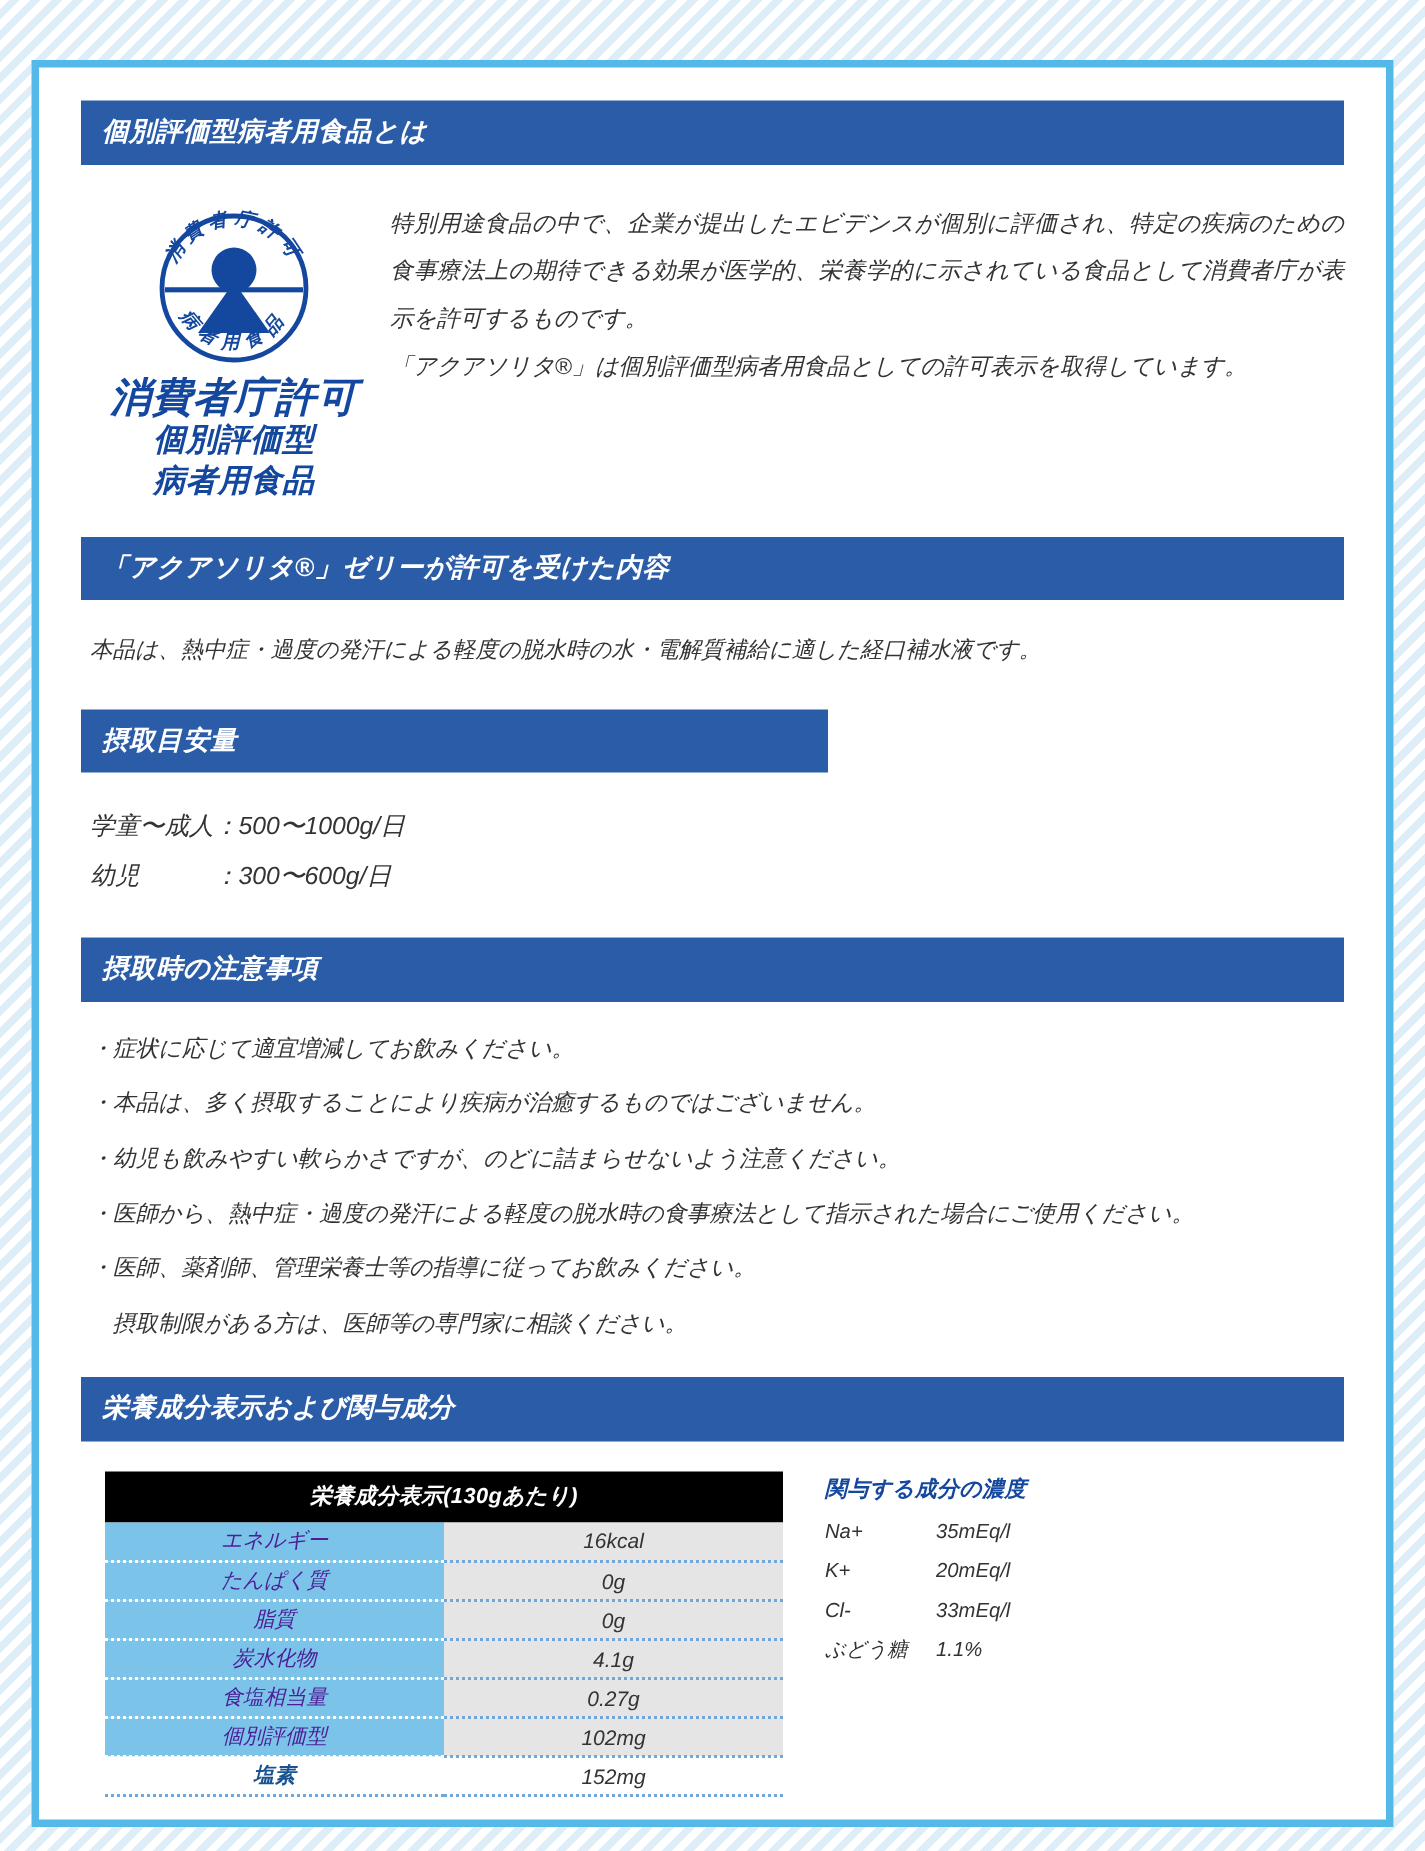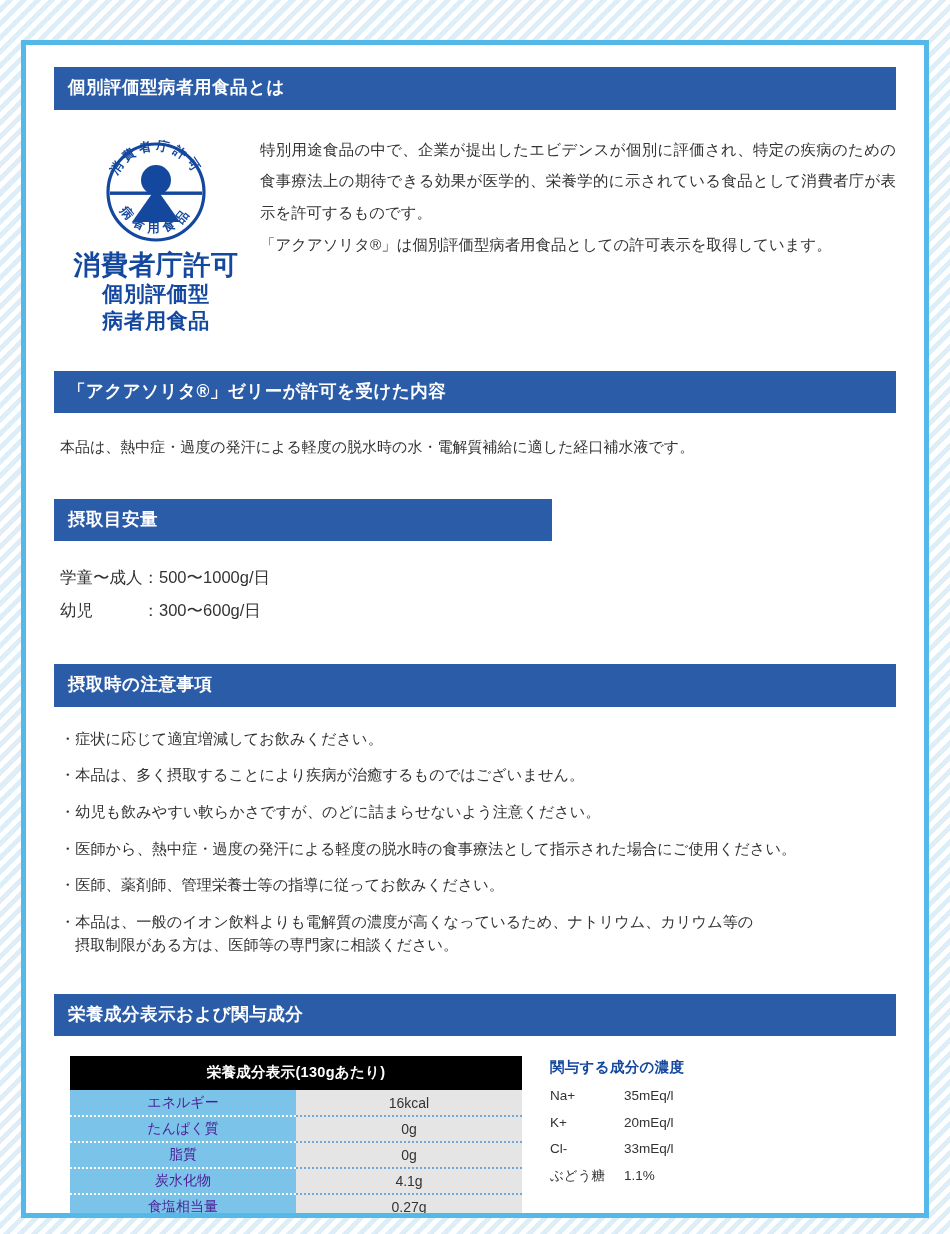--- a/index.html
+++ b/index.html
@@ -25,20 +25,21 @@
   .card {
     position: absolute;
     left: 21px;
     top: 40px;
     width: 908px;
     height: 1178px;
     background: #ffffff;
     border: 5px solid #54b9e8;
     padding: 0;
     overflow: hidden;
+    font-style: italic;
   }
 
   .card-inner {
     padding: 22px 28px 0 28px;
   }
 
   
   .sec-bar {
     background: #2b5ca8;
     color: #ffffff;
@@ -105,21 +106,21 @@
   }
 
   
   .body-line {
     font-size: 15px;
     color: #333333;
     line-height: 1.9;
     padding: 0 6px;
   }
 
-  .block-gap { margin-top: 37px; }
+  .block-gap { margin-top: 24px; }
   .after-bar { margin-top: 20px; }
 
   
   .dose-row {
     font-size: 16.5px;
     color: #333333;
     line-height: 2.0;
     padding-left: 6px;
     white-space: pre;
   }
@@ -269,21 +270,20 @@
       <div class="note">
         <span>・幼児も飲みやすい軟らかさですが、のどに詰まらせないよう注意ください。</span>
       </div>
       <div class="note">
         <span>・医師から、熱中症・過度の発汗による軽度の脱水時の食事療法として指示された場合にご使用ください。</span>
       </div>
       <div class="note">
         <span>・医師、薬剤師、管理栄養士等の指導に従ってお飲みください。</span>
       </div>
       <div class="note">
-        <span>・本品は、一般のイオン飲料よりも電解質の濃度が高くなっているため、ナトリウム、カリウム等の</span>
         <span class="cont">摂取制限がある方は、医師等の専門家に相談ください。</span>
       </div>
     </div>
 
     <div class="sec-bar block-gap">栄養成分表示および関与成分</div>
 
     <div class="nutri-wrap">
       <table class="ntable">
         <tbody>
             <tr>

